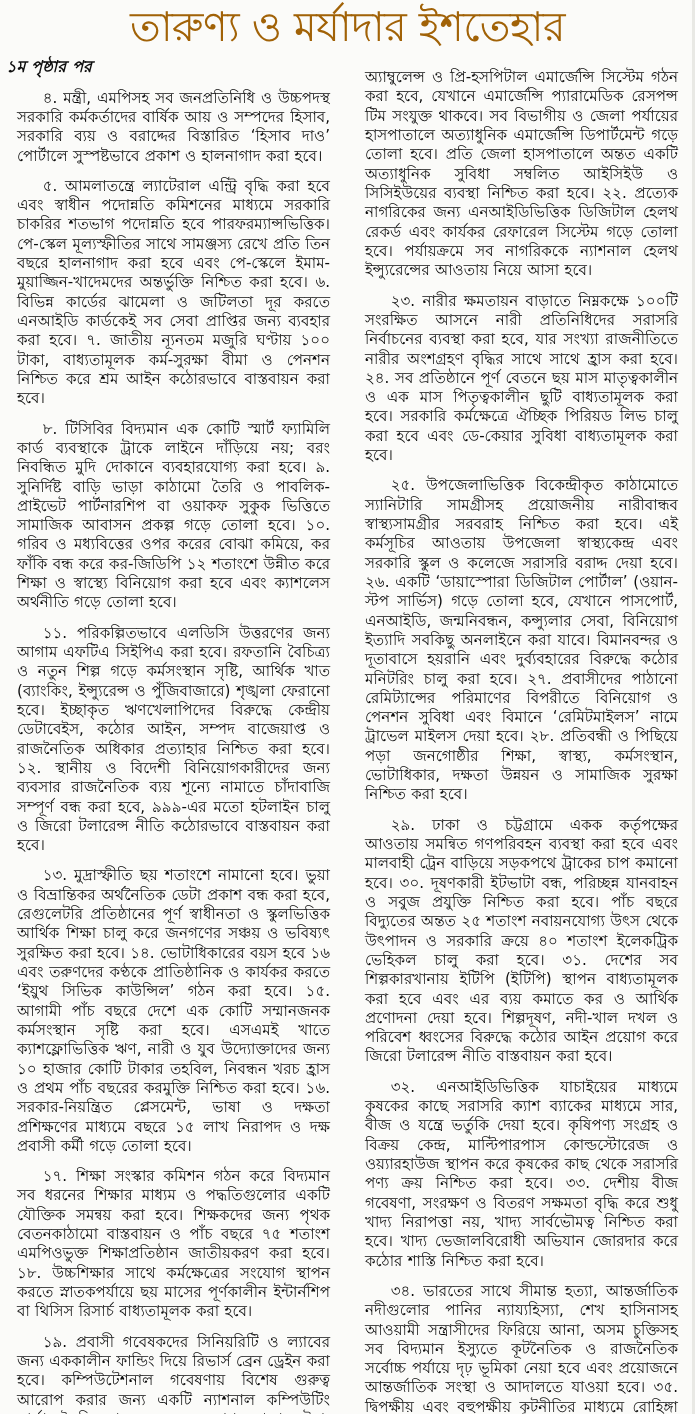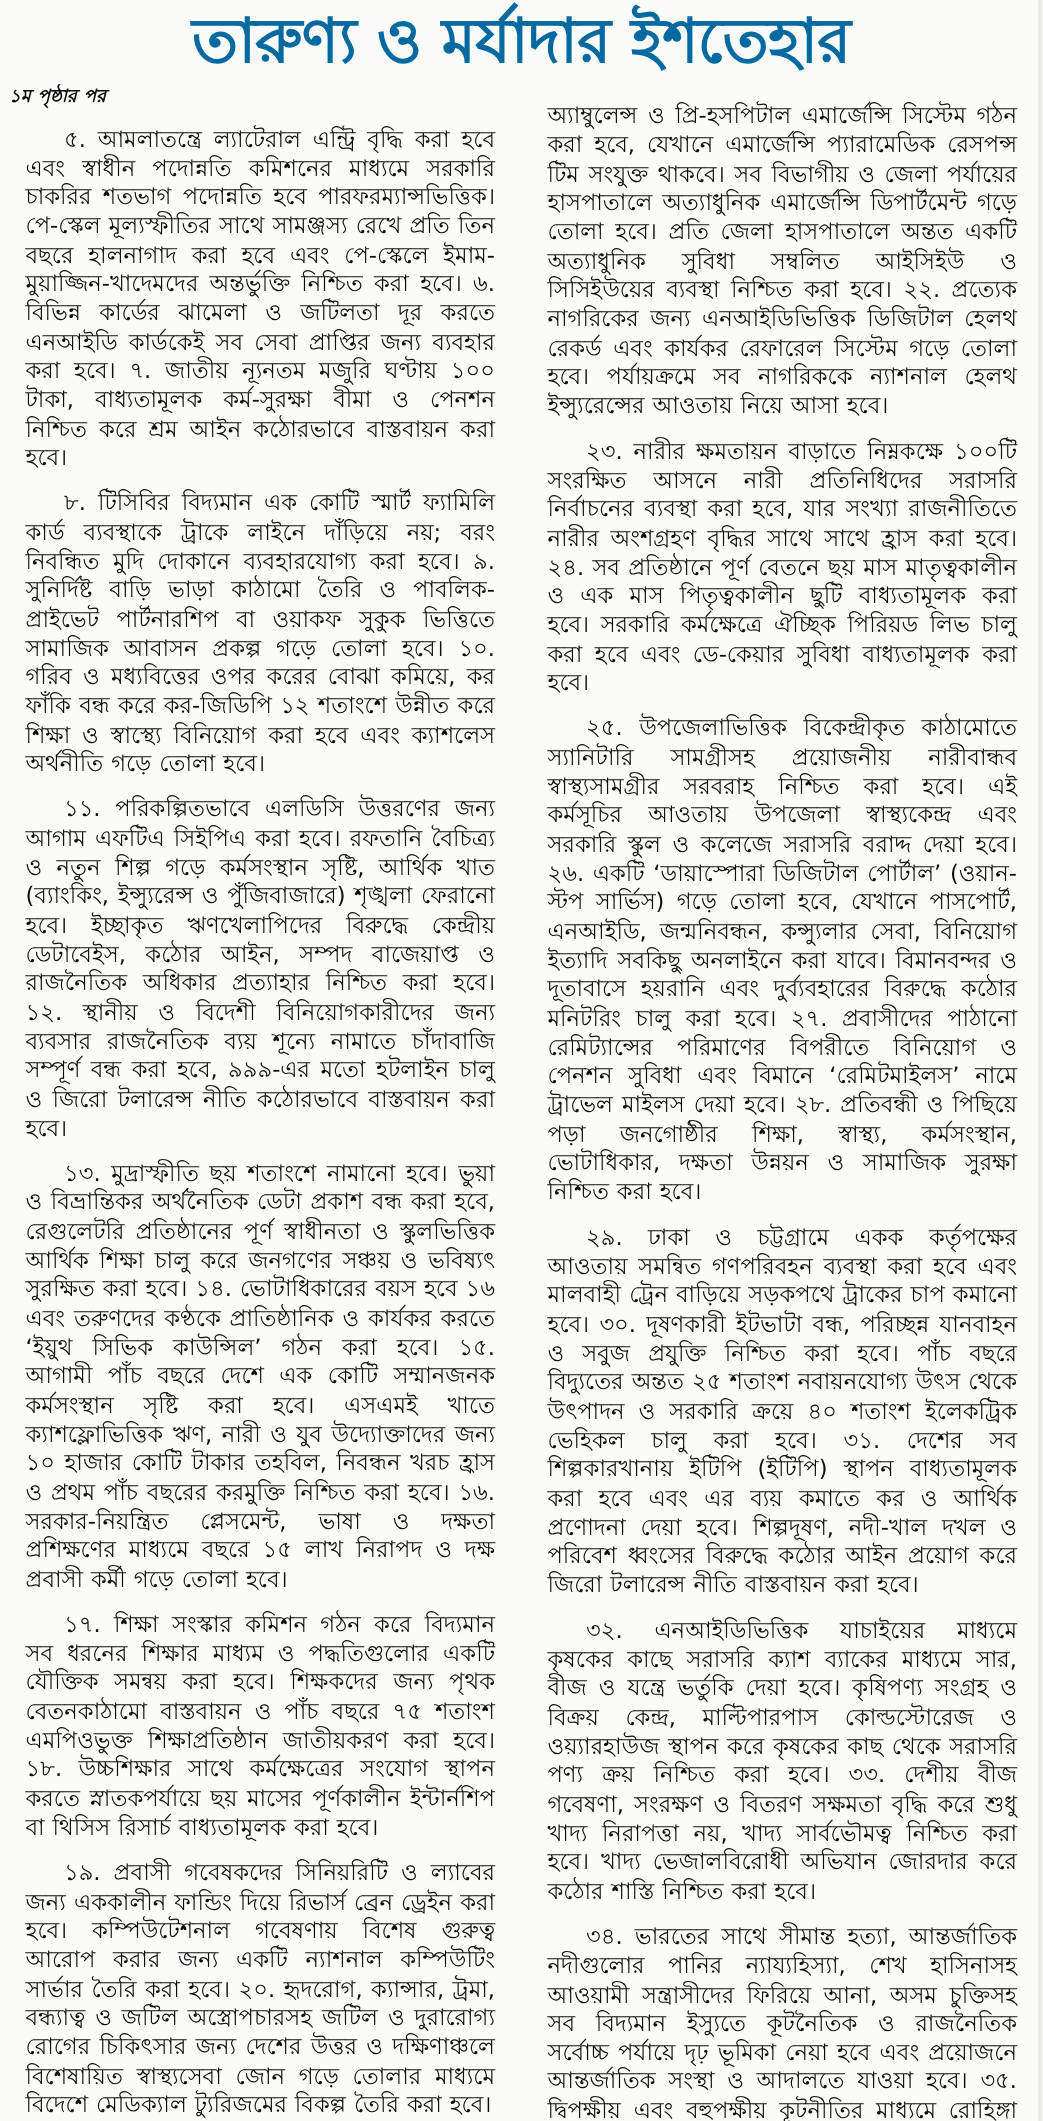--- a/index.html
+++ b/index.html
@@ -16,41 +16,41 @@
     position: relative;
   }
   .page {
     padding: 2px 6px 0 6px;
     box-sizing: border-box;
   }
   .headline {
     text-align: center;
     font-size: 41px;
     line-height: 1.15;
-    font-weight: 700;
+    font-weight: 400;
     margin: 2px 0 6px 0;
-    color: #0369a1;
+    color: #a16207;
     letter-spacing: -0.5px;
   }
   .columns {
     display: flex;
     gap: 13px;
     align-items: flex-start;
   }
   .column {
     flex: 1 1 0;
     text-align: justify;
     font-size: 15.1px;
     line-height: 1.28;
     word-spacing: 0.5px;
   }
   .continuation-note {
     font-weight: bold;
     font-style: italic;
-    font-size: 12px;
+    font-size: 16px;
     margin: 0 0 1px 0;
   }
   .para {
     margin: 11px;
     text-indent: 1.7em;
   }
   .column .para:first-of-type {
     text-indent: 0;
   }
   .scan-edge {
@@ -67,20 +67,21 @@
 
 <div class="page">
 
   <h1 class="headline">তারুণ্য ও মর্যাদার ইশতেহার</h1>
 
   <div class="columns">
 
     <div class="column">
       <p class="continuation-note">১ম পৃষ্ঠার পর</p>
 
+        <p class="para">৪. মন্ত্রী, এমপিসহ সব জনপ্রতিনিধি ও উচ্চপদস্থ সরকারি কর্মকর্তাদের বার্ষিক আয় ও সম্পদের হিসাব, সরকারি ব্যয় ও বরাদ্দের বিস্তারিত ‘হিসাব দাও’ পোর্টালে সুস্পষ্টভাবে প্রকাশ ও হালনাগাদ করা হবে।</p>
         <p class="para">৫. আমলাতন্ত্রে ল্যাটেরাল এন্ট্রি বৃদ্ধি করা হবে এবং স্বাধীন পদোন্নতি কমিশনের মাধ্যমে সরকারি চাকরির শতভাগ পদোন্নতি হবে পারফরম্যান্সভিত্তিক। পে-স্কেল মূল্যস্ফীতির সাথে সামঞ্জস্য রেখে প্রতি তিন বছরে হালনাগাদ করা হবে এবং পে-স্কেলে ইমাম-মুয়াজ্জিন-খাদেমদের অন্তর্ভুক্তি নিশ্চিত করা হবে। ৬. বিভিন্ন কার্ডের ঝামেলা ও জটিলতা দূর করতে এনআইডি কার্ডকেই সব সেবা প্রাপ্তির জন্য ব্যবহার করা হবে। ৭. জাতীয় ন্যূনতম মজুরি ঘণ্টায় ১০০ টাকা, বাধ্যতামূলক কর্ম-সুরক্ষা বীমা ও পেনশন নিশ্চিত করে শ্রম আইন কঠোরভাবে বাস্তবায়ন করা হবে।</p>
         <p class="para">৮. টিসিবির বিদ্যমান এক কোটি স্মার্ট ফ্যামিলি কার্ড ব্যবস্থাকে ট্রাকে লাইনে দাঁড়িয়ে নয়; বরং নিবন্ধিত মুদি দোকানে ব্যবহারযোগ্য করা হবে। ৯. সুনির্দিষ্ট বাড়ি ভাড়া কাঠামো তৈরি ও পাবলিক-প্রাইভেট পার্টনারশিপ বা ওয়াকফ সুকুক ভিত্তিতে সামাজিক আবাসন প্রকল্প গড়ে তোলা হবে। ১০. গরিব ও মধ্যবিত্তের ওপর করের বোঝা কমিয়ে, কর ফাঁকি বন্ধ করে কর-জিডিপি ১২ শতাংশে উন্নীত করে শিক্ষা ও স্বাস্থ্যে বিনিয়োগ করা হবে এবং ক্যাশলেস অর্থনীতি গড়ে তোলা হবে।</p>
         <p class="para">১১. পরিকল্পিতভাবে এলডিসি উত্তরণের জন্য আগাম এফটিএ সিইপিএ করা হবে। রফতানি বৈচিত্র্য ও নতুন শিল্প গড়ে কর্মসংস্থান সৃষ্টি, আর্থিক খাত (ব্যাংকিং, ইন্স্যুরেন্স ও পুঁজিবাজারে) শৃঙ্খলা ফেরানো হবে। ইচ্ছাকৃত ঋণখেলাপিদের বিরুদ্ধে কেন্দ্রীয় ডেটাবেইস, কঠোর আইন, সম্পদ বাজেয়াপ্ত ও রাজনৈতিক অধিকার প্রত্যাহার নিশ্চিত করা হবে। ১২. স্থানীয় ও বিদেশী বিনিয়োগকারীদের জন্য ব্যবসার রাজনৈতিক ব্যয় শূন্যে নামাতে চাঁদাবাজি সম্পূর্ণ বন্ধ করা হবে, ৯৯৯-এর মতো হটলাইন চালু ও জিরো টলারেন্স নীতি কঠোরভাবে বাস্তবায়ন করা হবে।</p>
         <p class="para">১৩. মুদ্রাস্ফীতি ছয় শতাংশে নামানো হবে। ভুয়া ও বিভ্রান্তিকর অর্থনৈতিক ডেটা প্রকাশ বন্ধ করা হবে, রেগুলেটরি প্রতিষ্ঠানের পূর্ণ স্বাধীনতা ও স্কুলভিত্তিক আর্থিক শিক্ষা চালু করে জনগণের সঞ্চয় ও ভবিষ্যৎ সুরক্ষিত করা হবে। ১৪. ভোটাধিকারের বয়স হবে ১৬ এবং তরুণদের কণ্ঠকে প্রাতিষ্ঠানিক ও কার্যকর করতে ‘ইয়ুথ সিভিক কাউন্সিল’ গঠন করা হবে। ১৫. আগামী পাঁচ বছরে দেশে এক কোটি সম্মানজনক কর্মসংস্থান সৃষ্টি করা হবে। এসএমই খাতে ক্যাশফ্লোভিত্তিক ঋণ, নারী ও যুব উদ্যোক্তাদের জন্য ১০ হাজার কোটি টাকার তহবিল, নিবন্ধন খরচ হ্রাস ও প্রথম পাঁচ বছরের করমুক্তি নিশ্চিত করা হবে। ১৬. সরকার-নিয়ন্ত্রিত প্লেসমেন্ট, ভাষা ও দক্ষতা প্রশিক্ষণের মাধ্যমে বছরে ১৫ লাখ নিরাপদ ও দক্ষ প্রবাসী কর্মী গড়ে তোলা হবে।</p>
         <p class="para">১৭. শিক্ষা সংস্কার কমিশন গঠন করে বিদ্যমান সব ধরনের শিক্ষার মাধ্যম ও পদ্ধতিগুলোর একটি যৌক্তিক সমন্বয় করা হবে। শিক্ষকদের জন্য পৃথক বেতনকাঠামো বাস্তবায়ন ও পাঁচ বছরে ৭৫ শতাংশ এমপিওভুক্ত শিক্ষাপ্রতিষ্ঠান জাতীয়করণ করা হবে। ১৮. উচ্চশিক্ষার সাথে কর্মক্ষেত্রের সংযোগ স্থাপন করতে স্নাতকপর্যায়ে ছয় মাসের পূর্ণকালীন ইন্টার্নশিপ বা থিসিস রিসার্চ বাধ্যতামূলক করা হবে।</p>
         <p class="para">১৯. প্রবাসী গবেষকদের সিনিয়রিটি ও ল্যাবের জন্য এককালীন ফান্ডিং দিয়ে রিভার্স ব্রেন ড্রেইন করা হবে। কম্পিউটেশনাল গবেষণায় বিশেষ গুরুত্ব আরোপ করার জন্য একটি ন্যাশনাল কম্পিউটিং সার্ভার তৈরি করা হবে। ২০. হৃদরোগ, ক্যান্সার, ট্রমা, বন্ধ্যাত্ব ও জটিল অস্ত্রোপচারসহ জটিল ও দুরারোগ্য রোগের চিকিৎসার জন্য দেশের উত্তর ও দক্ষিণাঞ্চলে বিশেষায়িত স্বাস্থ্যসেবা জোন গড়ে তোলার মাধ্যমে বিদেশে মেডিক্যাল ট্যুরিজমের বিকল্প তৈরি করা হবে।</p>
         <p class="para">২১. দেশের প্রত্যন্ত ও দুর্গম অঞ্চলে সার্বজনীন জরুরি চিকিৎসা সেবা নিশ্চিতের জন্য জিপিএস-ট্র্যাকড জাতীয়</p>
       </div>
 
     <div class="column">

